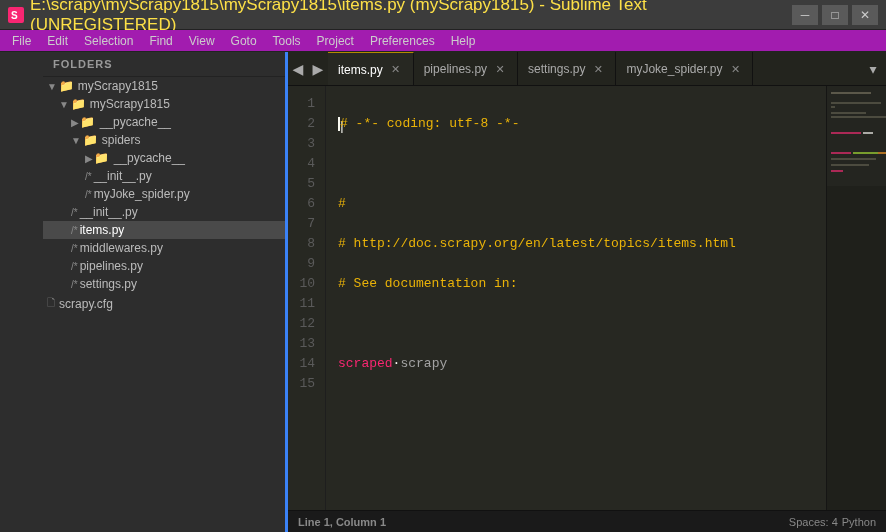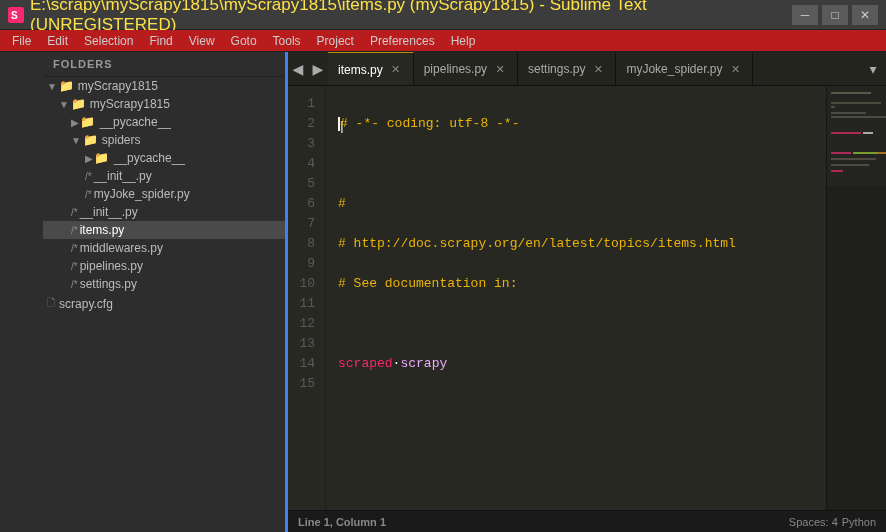--- a/index.html
+++ b/index.html
@@ -18,21 +18,21 @@
     #title-bar-icon { width: 16px; height: 16px; margin-right: 6px; }
     #title-bar-icon svg { width: 16px; height: 16px; }
     #title-bar-controls { display: flex; gap: 4px; }
     .title-btn {
       width: 26px; height: 20px; background: #5a5a5a; border: none; color: #ccc;
       font-size: 12px; cursor: pointer; display: flex; align-items: center; justify-content: center;
     }
 
     
     #menu-bar {
-      background: #b91c1c;
+      background: #a21caf;
       height: 22px;
       display: flex;
       align-items: center;
       border-bottom: 1px solid #222;
       padding: 0 4px;
     }
     .menu-item {
       padding: 2px 8px;
       font-size: 12px;
       color: #ccc;
@@ -175,21 +175,21 @@
       white-space: pre;
       font-size: 13px;
       line-height: 20px;
       color: #f8f8f2;
     }
     .code-line { display: block; min-height: 20px; }
 
     
     .c-comment { color: #eab308; }
     .c-import { color: #f92672; }
-    .c-module { color: #f0abfc; }
+    .c-module { color: #a3a3a3; }
     .c-dot { color: #f8f8f2; }
     .c-cursor { background: #f8f8f0; width: 2px; display: inline-block; height: 14px; vertical-align: middle; }
 
     
     #status-bar {
       background: #1a1a1a;
       height: 22px;
       display: flex;
       align-items: center;
       padding: 0 10px;

